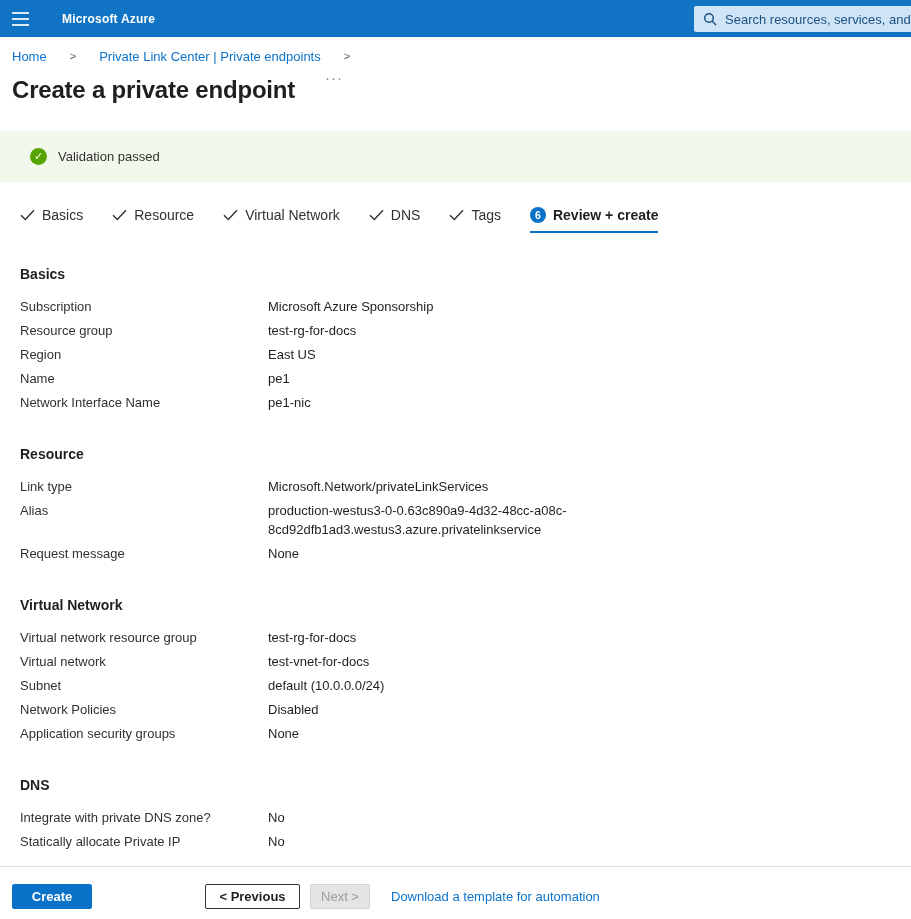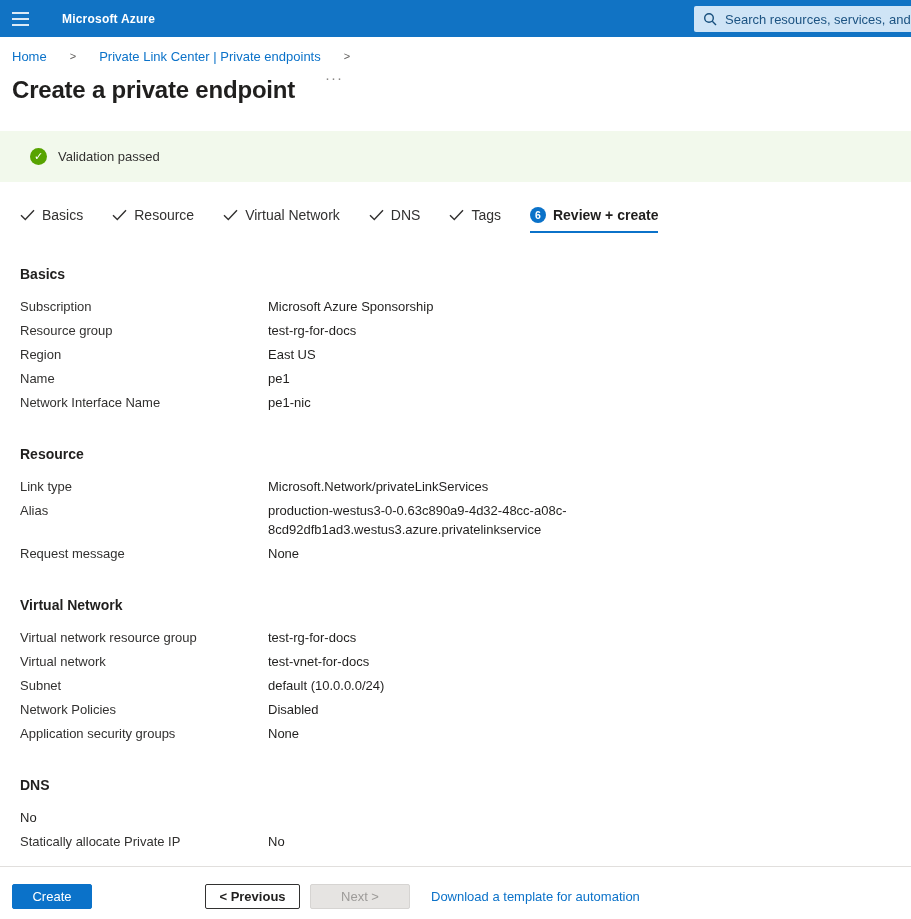--- a/index.html
+++ b/index.html
@@ -126,29 +126,29 @@
     background: #ffffff;
   }
   .btn {
     font-family: "Liberation Sans", "DejaVu Sans", sans-serif;
     font-size: 13px; border-radius: 2px; cursor: pointer;
     height: 25px; display: inline-flex; align-items: center; justify-content: center;
   }
   .btn-primary {
     margin-left: 12px; width: 80px;
     background: #0b72c9; color: #ffffff; border: 1px solid #0b72c9;
-    font-weight: 400;
+    font-weight: 700;
   }
   .btn-secondary {
     margin-left: 113px; width: 95px;
     background: #ffffff; color: #201f1e; border: 1px solid #323130;
     font-weight: 600;
   }
   .btn-disabled {
-    margin-left: 10px; width: 100px;
+    margin-left: 10px; width: 60px;
     background: #e6e4e2; color: #9d9b99; border: 1px solid #d6d4d2;
     cursor: default;
   }
   .footer a.download {
     margin-left: 21px; font-size: 13px; color: #0b72c9; text-decoration: none; cursor: pointer;
   }
 </style>
 </head>
 <body>
 
@@ -284,20 +284,21 @@
     </div>
     <div class="row">
       <div class="k">Application security groups</div>
       <div class="v">None</div>
     </div>
   </section>
 
   <section class="section">
     <h3>DNS</h3>
     <div class="row">
+      <div class="k">Integrate with private DNS zone?</div>
       <div class="v">No</div>
     </div>
     <div class="row">
       <div class="k">Statically allocate Private IP</div>
       <div class="v">No</div>
     </div>
   </section>
 
 </main>
 

